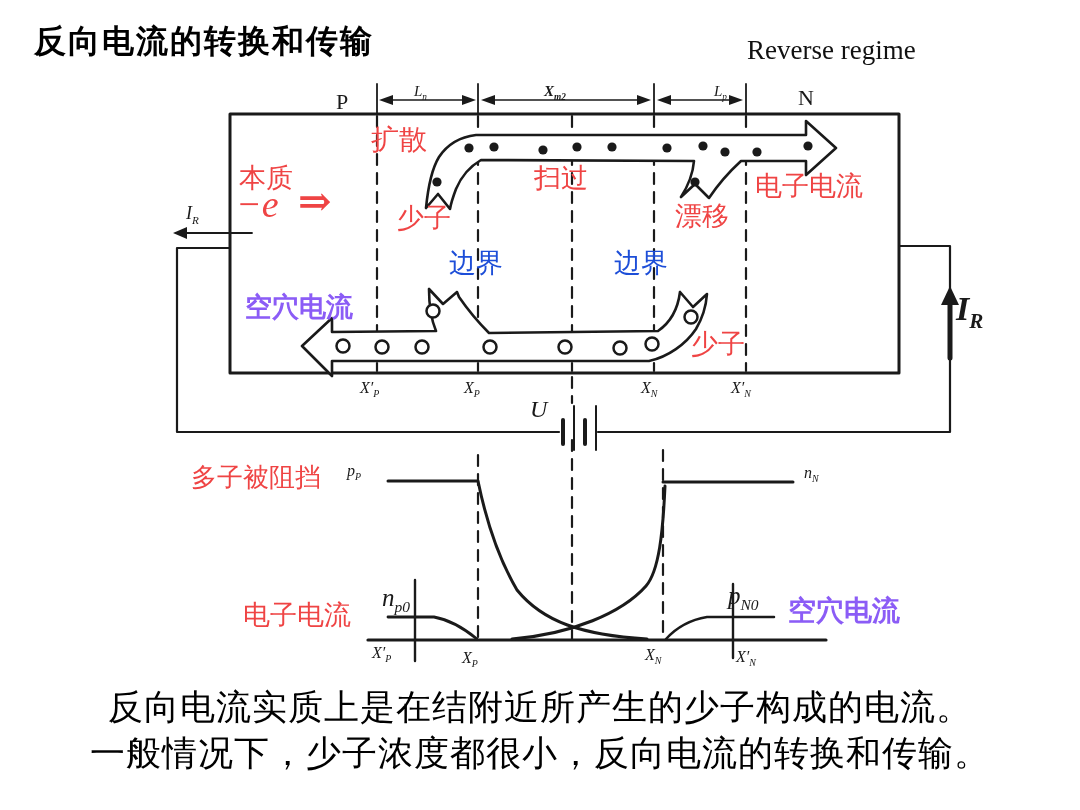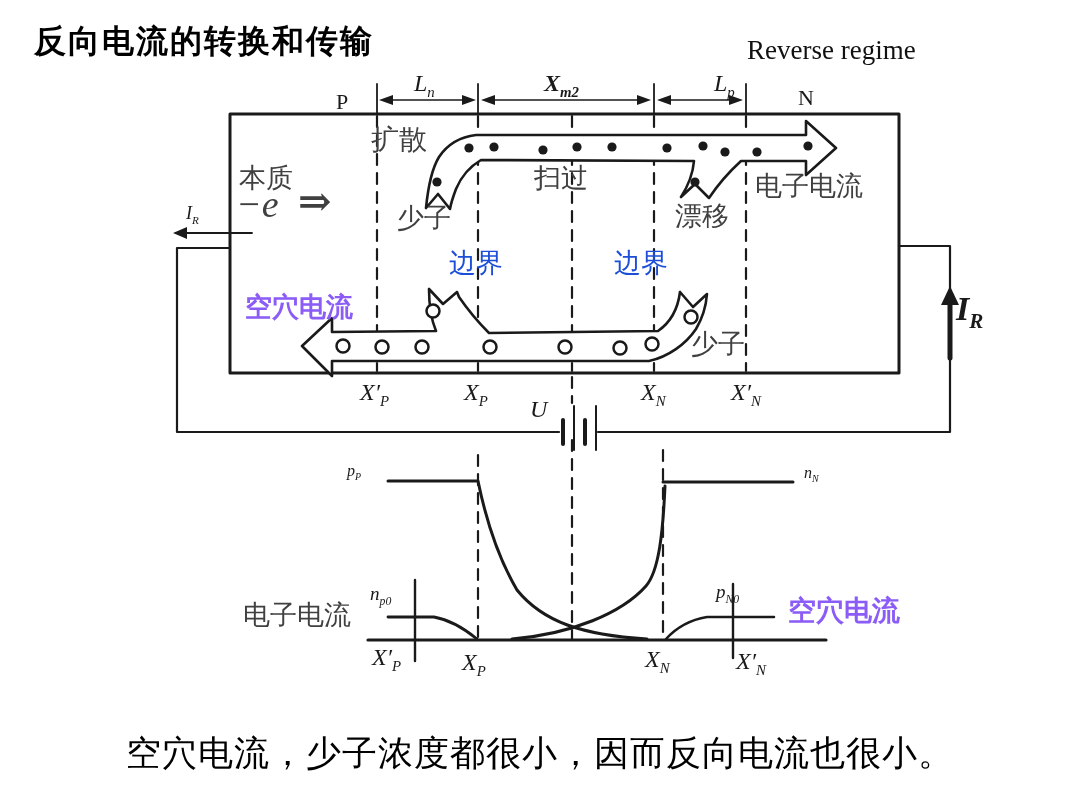--- a/index.html
+++ b/index.html
@@ -3,27 +3,27 @@
 <meta charset="utf-8">
 <style>
   html,body{margin:0;padding:0;background:#fff;}
   .stage{position:relative;width:1080px;height:810px;background:#ffffff;overflow:hidden;
          font-family:"Liberation Serif","DejaVu Serif",serif;color:#1a1a1a;}
   .abs{position:absolute;white-space:nowrap;line-height:1.1;}
   .title{font-size:32px;font-weight:bold;letter-spacing:2px;color:#000;}
   .subtitle{font-size:27px;color:#111;}
   .roman{font-size:22px;}
   .cn{font-family:"Liberation Serif","DejaVu Serif",serif;}
-  .blue{color:#404040;}
+  .blue{color:#ef4444;}
   .mag{color:#1d4ed8;}
   .teal{color:#8b5cf6;font-weight:bold;}
   .math{font-style:italic;}
   .math sub{font-size:62%;font-style:italic;}
   .sz27{font-size:27px;} .sz28{font-size:28px;} .sz26{font-size:26px;}
-  .dim{font-size:24px;} .ax{font-size:24px;} .gl{font-size:19px;} .gl2{font-size:16px;}
+  .dim{font-size:15px;margin-top:13px;} .ax{font-size:16px;} .gl{font-size:25px;margin-left:12px;} .gl2{font-size:16px;}
   .ir-small{font-size:18px;} .ir-big{font-size:34px;font-weight:bold;}
   .u-lbl{font-size:24px;}
   .minus-e{font-size:38px;font-style:italic;}
   .implies{font-size:40px;font-weight:bold;}
   .caption{position:absolute;left:0;width:100%;text-align:center;font-size:35px;
            letter-spacing:1px;color:#000;}
   .watermark{position:absolute;right:6px;bottom:6px;font-size:15px;color:#d6dbe5;
              font-family:"DejaVu Sans","Liberation Sans",sans-serif;}
   svg{position:absolute;left:0;top:0;}
 </style>
@@ -162,27 +162,29 @@
 
   <div class="abs math ir-small" style="left:186px;top:204px;"><span>I</span><sub>R</sub></div>
   <div class="abs math ir-big" style="left:956px;top:290px;"><span>I</span><sub>R</sub></div>
   <div class="abs math u-lbl" style="left:530px;top:396px;">U</div>
 
   <div class="abs math ax" style="left:360px;top:379px;"><span>X′</span><sub>P</sub></div>
   <div class="abs math ax" style="left:464px;top:379px;"><span>X</span><sub>P</sub></div>
   <div class="abs math ax" style="left:641px;top:379px;"><span>X</span><sub>N</sub></div>
   <div class="abs math ax" style="left:731px;top:379px;"><span>X′</span><sub>N</sub></div>
 
+  <div class="abs cn blue sz26" style="left:191px;top:464px;">多子被阻挡</div>
   <div class="abs math gl2" style="left:347px;top:462px;"><span>p</span><sub>P</sub></div>
   <div class="abs math gl2" style="left:804px;top:464px;"><span>n</span><sub>N</sub></div>
   <div class="abs math gl" style="left:370px;top:584px;"><span>n</span><sub>p0</sub></div>
   <div class="abs math gl" style="left:716px;top:582px;"><span>p</span><sub>N0</sub></div>
   <div class="abs cn blue sz27" style="left:243px;top:601px;">电子电流</div>
   <div class="abs cn teal sz28" style="left:788px;top:596px;">空穴电流</div>
 
   <div class="abs math ax" style="left:372px;top:644px;"><span>X′</span><sub>P</sub></div>
   <div class="abs math ax" style="left:462px;top:649px;"><span>X</span><sub>P</sub></div>
   <div class="abs math ax" style="left:645px;top:646px;"><span>X</span><sub>N</sub></div>
   <div class="abs math ax" style="left:736px;top:648px;"><span>X′</span><sub>N</sub></div>
 
-  <div class="caption cn" style="top:730px;">空穴电流，少子浓度都很小，因而反向电流也很小。</div>
+  <div class="caption cn" style="top:684px;">反向电流实质上是在结附近所产生的少子构成的电流。</div>
+  <div class="caption cn" style="top:730px;">一般情况下，少子浓度都很小，反向电流的转换和传输。</div>
 
 </div>
 
 </body></html>

